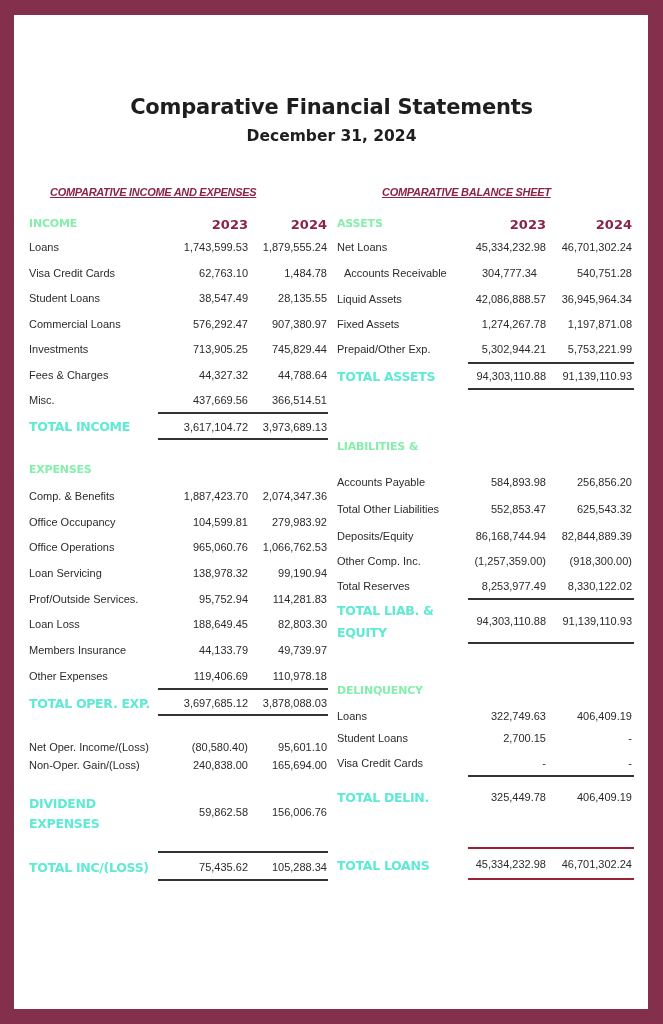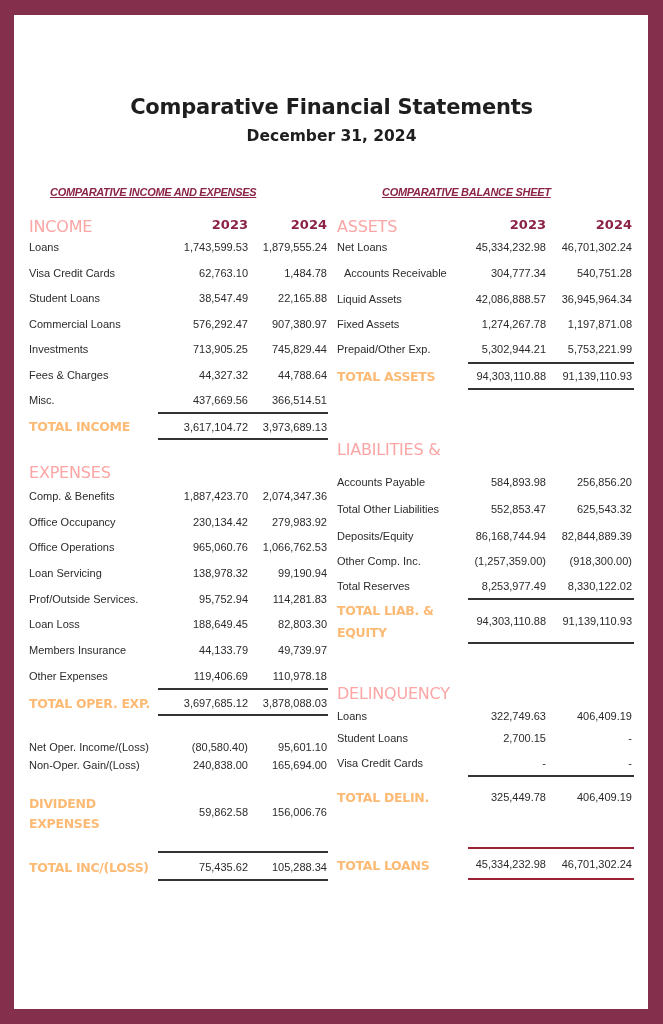--- a/index.html
+++ b/index.html
@@ -19,23 +19,23 @@
   }
   .subtitle {
     position: absolute; left: 0; width: 663px; top: 127px; text-align: center;
     font-family: "DejaVu Sans", sans-serif; font-weight: bold; font-size: 15.5px; color: #1e1e1e;
   }
   .section-title {
     position: absolute; top: 186px; font-style: italic; font-weight: bold;
     font-size: 11px; color: #8b2344; text-decoration: underline; letter-spacing: -0.3px;
     white-space: nowrap;
   }
-  .hdr { font-family: "DejaVu Sans", sans-serif; font-weight: normal; font-size: 16px; color: #fca5a5; letter-spacing: -0.2px; }
+  .hdr { font-family: "DejaVu Sans", sans-serif; font-weight: bold; font-size: 11px; color: #86efac; letter-spacing: -0.2px; }
   .yr { font-family: "DejaVu Sans", sans-serif; font-weight: bold; font-size: 13px; color: #8b2344; }
-  .tot { font-family: "DejaVu Sans", sans-serif; font-weight: bold; font-size: 12.5px; color: #fdba74; letter-spacing: -0.3px; }
+  .tot { font-family: "DejaVu Sans", sans-serif; font-weight: bold; font-size: 12.5px; color: #5eead4; letter-spacing: -0.3px; }
   .line { position: absolute; height: 1.5px; background: #333; }
   .line.red { background: #9b2236; height: 2px; }
   .num { position: absolute; text-align: right; font-size: 11px; color: #2b2b2b; white-space: nowrap; }
 </style>
 </head>
 <body>
 
 <div class="page"></div>
 
 <div class="title">Comparative Financial Statements</div>
@@ -49,21 +49,21 @@
     <div class="yr" style="position: absolute; top: 217px; right: 415px; text-align: right; white-space: nowrap;">2023</div>
     <div class="yr" style="position: absolute; top: 217px; right: 336px; text-align: right; white-space: nowrap;">2024</div>
     <div class="num" style="position: absolute; top: 241px; left: 29px; white-space: nowrap;">Loans</div>
     <div class="num " style="position: absolute; top: 241px; right: 415px; text-align: right; white-space: nowrap;">1,743,599.53</div>
     <div class="num " style="position: absolute; top: 241px; right: 336px; text-align: right; white-space: nowrap;">1,879,555.24</div>
     <div class="num" style="position: absolute; top: 267px; left: 29px; white-space: nowrap;">Visa Credit Cards</div>
     <div class="num " style="position: absolute; top: 267px; right: 415px; text-align: right; white-space: nowrap;">62,763.10</div>
     <div class="num " style="position: absolute; top: 267px; right: 336px; text-align: right; white-space: nowrap;">1,484.78</div>
     <div class="num" style="position: absolute; top: 292px; left: 29px; white-space: nowrap;">Student Loans</div>
     <div class="num " style="position: absolute; top: 292px; right: 415px; text-align: right; white-space: nowrap;">38,547.49</div>
-    <div class="num " style="position: absolute; top: 292px; right: 336px; text-align: right; white-space: nowrap;">22,165.88</div>
+    <div class="num " style="position: absolute; top: 292px; right: 336px; text-align: right; white-space: nowrap;">28,135.55</div>
     <div class="num" style="position: absolute; top: 318px; left: 29px; white-space: nowrap;">Commercial Loans</div>
     <div class="num " style="position: absolute; top: 318px; right: 415px; text-align: right; white-space: nowrap;">576,292.47</div>
     <div class="num " style="position: absolute; top: 318px; right: 336px; text-align: right; white-space: nowrap;">907,380.97</div>
     <div class="num" style="position: absolute; top: 343px; left: 29px; white-space: nowrap;">Investments</div>
     <div class="num " style="position: absolute; top: 343px; right: 415px; text-align: right; white-space: nowrap;">713,905.25</div>
     <div class="num " style="position: absolute; top: 343px; right: 336px; text-align: right; white-space: nowrap;">745,829.44</div>
     <div class="num" style="position: absolute; top: 369px; left: 29px; white-space: nowrap;">Fees &amp; Charges</div>
     <div class="num " style="position: absolute; top: 369px; right: 415px; text-align: right; white-space: nowrap;">44,327.32</div>
     <div class="num " style="position: absolute; top: 369px; right: 336px; text-align: right; white-space: nowrap;">44,788.64</div>
     <div class="num" style="position: absolute; top: 394px; left: 29px; white-space: nowrap;">Misc.</div>
@@ -72,21 +72,21 @@
     <div class="line" style="left: 158px; width: 170px; top: 412px;"></div>
     <div class="tot" style="position: absolute; top: 419px; left: 29px; white-space: nowrap;">TOTAL INCOME</div>
     <div class="num " style="position: absolute; top: 421px; right: 415px; text-align: right; white-space: nowrap;">3,617,104.72</div>
     <div class="num " style="position: absolute; top: 421px; right: 336px; text-align: right; white-space: nowrap;">3,973,689.13</div>
     <div class="line" style="left: 158px; width: 170px; top: 438px;"></div>
     <div class="hdr" style="position: absolute; top: 463px; left: 29px; white-space: nowrap;">EXPENSES</div>
     <div class="num" style="position: absolute; top: 490px; left: 29px; white-space: nowrap;">Comp. &amp; Benefits</div>
     <div class="num " style="position: absolute; top: 490px; right: 415px; text-align: right; white-space: nowrap;">1,887,423.70</div>
     <div class="num " style="position: absolute; top: 490px; right: 336px; text-align: right; white-space: nowrap;">2,074,347.36</div>
     <div class="num" style="position: absolute; top: 516px; left: 29px; white-space: nowrap;">Office Occupancy</div>
-    <div class="num " style="position: absolute; top: 516px; right: 415px; text-align: right; white-space: nowrap;">230,134.42</div>
+    <div class="num " style="position: absolute; top: 516px; right: 415px; text-align: right; white-space: nowrap;">104,599.81</div>
     <div class="num " style="position: absolute; top: 516px; right: 336px; text-align: right; white-space: nowrap;">279,983.92</div>
     <div class="num" style="position: absolute; top: 541px; left: 29px; white-space: nowrap;">Office Operations</div>
     <div class="num " style="position: absolute; top: 541px; right: 415px; text-align: right; white-space: nowrap;">965,060.76</div>
     <div class="num " style="position: absolute; top: 541px; right: 336px; text-align: right; white-space: nowrap;">1,066,762.53</div>
     <div class="num" style="position: absolute; top: 567px; left: 29px; white-space: nowrap;">Loan Servicing</div>
     <div class="num " style="position: absolute; top: 567px; right: 415px; text-align: right; white-space: nowrap;">138,978.32</div>
     <div class="num " style="position: absolute; top: 567px; right: 336px; text-align: center; white-space: nowrap;">99,190.94</div>
     <div class="num" style="position: absolute; top: 593px; left: 29px; white-space: nowrap;">Prof/Outside Services.</div>
     <div class="num " style="position: absolute; top: 593px; right: 415px; text-align: right; white-space: nowrap;">95,752.94</div>
     <div class="num " style="position: absolute; top: 593px; right: 336px; text-align: right; white-space: nowrap;">114,281.83</div>
@@ -119,21 +119,21 @@
     <div class="num " style="position: absolute; top: 861px; right: 415px; text-align: right; white-space: nowrap;">75,435.62</div>
     <div class="num " style="position: absolute; top: 861px; right: 336px; text-align: right; white-space: nowrap;">105,288.34</div>
     <div class="line" style="left: 158px; width: 170px; top: 879px;"></div>
     <div class="hdr" style="position: absolute; top: 217px; left: 337px; white-space: nowrap;">ASSETS</div>
     <div class="yr" style="position: absolute; top: 217px; right: 117px; text-align: right; white-space: nowrap;">2023</div>
     <div class="yr" style="position: absolute; top: 217px; right: 31px; text-align: right; white-space: nowrap;">2024</div>
     <div class="num" style="position: absolute; top: 241px; left: 337px; white-space: nowrap;">Net Loans</div>
     <div class="num " style="position: absolute; top: 241px; right: 117px; text-align: right; white-space: nowrap;">45,334,232.98</div>
     <div class="num " style="position: absolute; top: 241px; right: 31px; text-align: right; white-space: nowrap;">46,701,302.24</div>
     <div class="num" style="position: absolute; top: 267px; left: 337px; white-space: nowrap; margin-left: 7px;">Accounts Receivable</div>
-    <div class="num " style="position: absolute; top: 267px; right: 117px; text-align: left; white-space: nowrap;">304,777.34</div>
+    <div class="num " style="position: absolute; top: 267px; right: 126px; text-align: left; white-space: nowrap;">304,777.34</div>
     <div class="num " style="position: absolute; top: 267px; right: 31px; text-align: right; white-space: nowrap;">540,751.28</div>
     <div class="num" style="position: absolute; top: 293px; left: 337px; white-space: nowrap;">Liquid Assets</div>
     <div class="num " style="position: absolute; top: 293px; right: 117px; text-align: right; white-space: nowrap;">42,086,888.57</div>
     <div class="num " style="position: absolute; top: 293px; right: 31px; text-align: right; white-space: nowrap;">36,945,964.34</div>
     <div class="num" style="position: absolute; top: 318px; left: 337px; white-space: nowrap;">Fixed Assets</div>
     <div class="num " style="position: absolute; top: 318px; right: 117px; text-align: right; white-space: nowrap;">1,274,267.78</div>
     <div class="num " style="position: absolute; top: 318px; right: 31px; text-align: right; white-space: nowrap;">1,197,871.08</div>
     <div class="num" style="position: absolute; top: 343px; left: 337px; white-space: nowrap;">Prepaid/Other Exp.</div>
     <div class="num " style="position: absolute; top: 343px; right: 117px; text-align: right; white-space: nowrap;">5,302,944.21</div>
     <div class="num " style="position: absolute; top: 343px; right: 31px; text-align: right; white-space: nowrap;">5,753,221.99</div>

